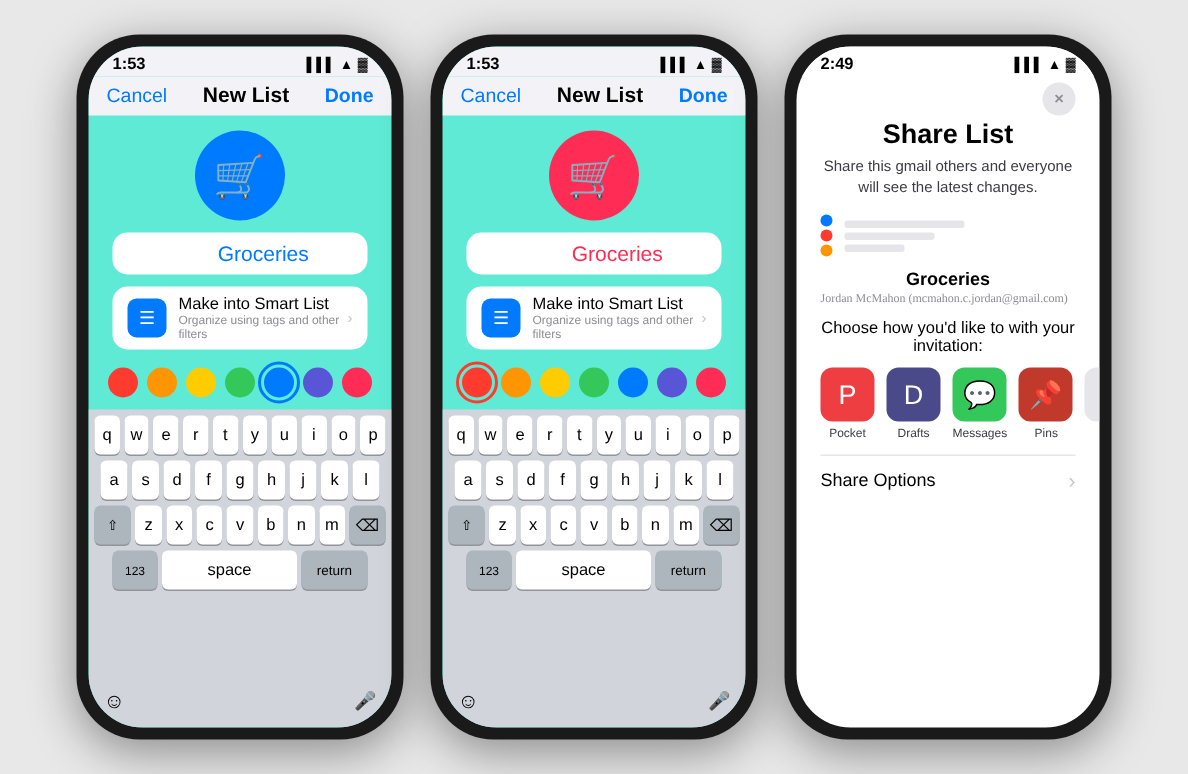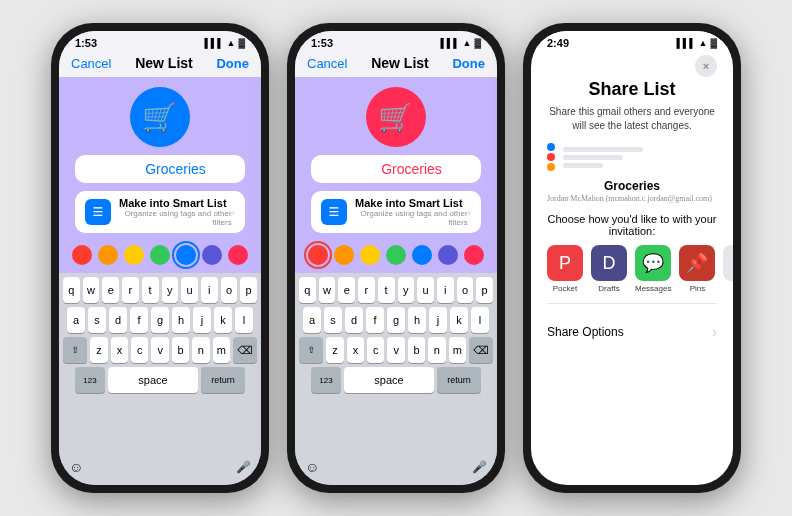--- a/index.html
+++ b/index.html
@@ -27,21 +27,21 @@
       background: #1a1a1a;
       border-radius: 42px;
       padding: 8px;
       box-shadow: 0 8px 32px rgba(0,0,0,0.4);
       position: relative;
       flex-shrink: 0;
     }
     .phone-screen {
       width: 100%;
       height: 100%;
-      background: #c4b5fd;
+      background: #5eead4;
       border-radius: 36px;
       overflow: hidden;
       display: flex;
       flex-direction: column;
     }
     
     .status-bar {
       display: flex;
       justify-content: space-between;
       align-items: center;
@@ -146,27 +146,26 @@
       align-items: center;
       justify-content: center;
       color: white;
       font-size: 12px;
       margin-right: 8px;
       flex-shrink: 0;
     }
     .smart-list-text { flex: 1; }
     .smart-list-title {
       font-size: 11px;
-      font-weight: 700;
+      font-weight: 400;
       color: #000;
     }
     .smart-list-sub {
       font-size: 8px;
       color: #8e8e93;
-      text-align: right;
     }
     .chevron-right {
       font-size: 10px;
       color: #c7c7cc;
     }
     
     .color-dots {
       display: flex;
       justify-content: center;
       gap: 6px;
@@ -377,21 +376,21 @@
       color: #3c3c43;
       text-align: center;
     }
     .app-pocket { background: #ef3e42; color: white; }
     .app-drafts { background: #4a4a8a; color: white; }
     .app-messages { background: #34c759; color: white; }
     .app-pins { background: #c0392b; color: white; }
     .share-options-row {
       display: flex;
       align-items: center;
-      padding: 20px 0;
+      padding: 8px 0;
       border-top: 0.5px solid #e5e5ea;
     }
     .share-options-text { flex: 1; }
     .share-options-title {
       font-size: 12px;
       font-weight: 500;
       color: #000;
     }
     .share-options-sub {
       font-size: 9px;

